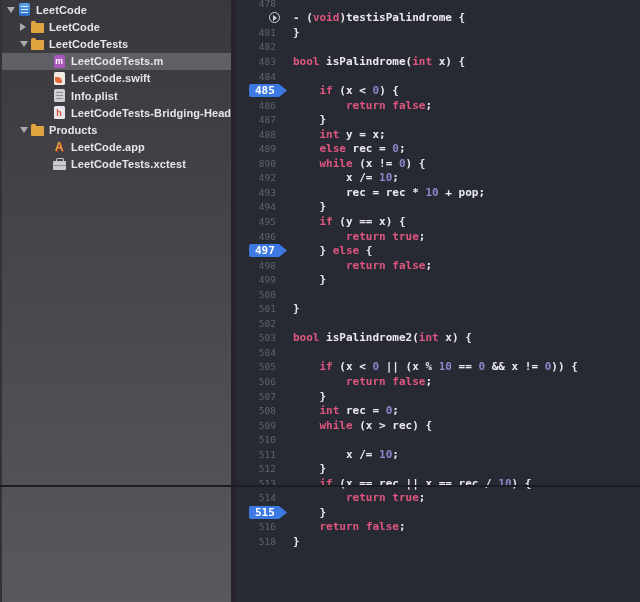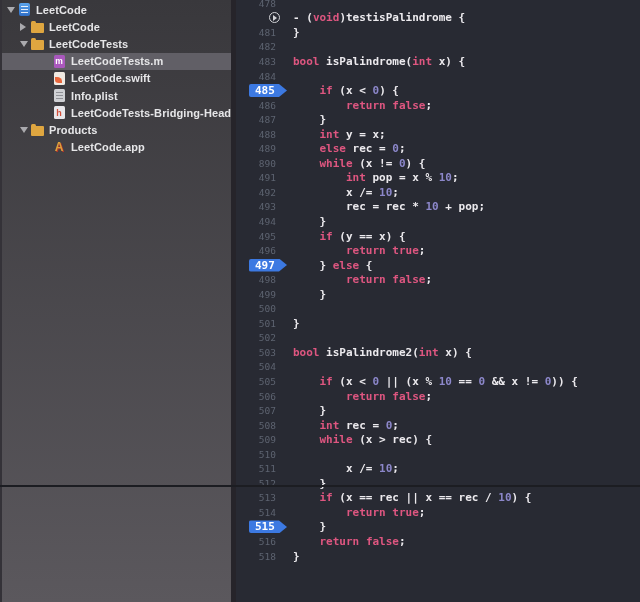--- a/index.html
+++ b/index.html
@@ -156,20 +156,27 @@
           </span>
           <span class="lab">Products</span>
         </div>
         <div class="tree-row level-2">
           <span class="disc none"></span>
           <span class="fic ic-app ic-doc">
             <span class="shape">A</span>
           </span>
           <span class="lab">LeetCode.app</span>
         </div>
+        <div class="tree-row level-2">
+          <span class="disc none"></span>
+          <span class="fic ic-xctest">
+            <span class="shape"></span>
+          </span>
+          <span class="lab">LeetCodeTests.xctest</span>
+        </div>
       </div>
   </div>
   <div class="divider"></div>
   <div class="editor">
     <div class="code-lines">
         <div class="cl">
           <span class="g">478</span>
           <span class="t"></span>
         </div>
         <div class="cl">
@@ -212,24 +219,20 @@
         </div>
         <div class="cl">
           <span class="g">489</span>
           <span class="t"><span class="tok-p">    </span><span class="tok-k">else</span><span class="tok-p"> rec = </span><span class="tok-n">0</span><span class="tok-p">;</span></span>
         </div>
         <div class="cl">
           <span class="g">890</span>
           <span class="t"><span class="tok-p">    </span><span class="tok-k">while</span><span class="tok-p"> (x != </span><span class="tok-n">0</span><span class="tok-p">) {</span></span>
         </div>
         <div class="cl">
-          <span class="g">491</span>
-          <span class="t"><span class="tok-p">        </span><span class="tok-k">int</span><span class="tok-p"> pop = x % </span><span class="tok-n">10</span><span class="tok-p">;</span></span>
-        </div>
-        <div class="cl">
           <span class="g">492</span>
           <span class="t"><span class="tok-p">        x /= </span><span class="tok-n">10</span><span class="tok-p">;</span></span>
         </div>
         <div class="cl">
           <span class="g">493</span>
           <span class="t"><span class="tok-p">        rec = rec * </span><span class="tok-n">10</span><span class="tok-p"> + pop;</span></span>
         </div>
         <div class="cl">
           <span class="g">494</span>
           <span class="t"><span class="tok-p">    }</span></span>

